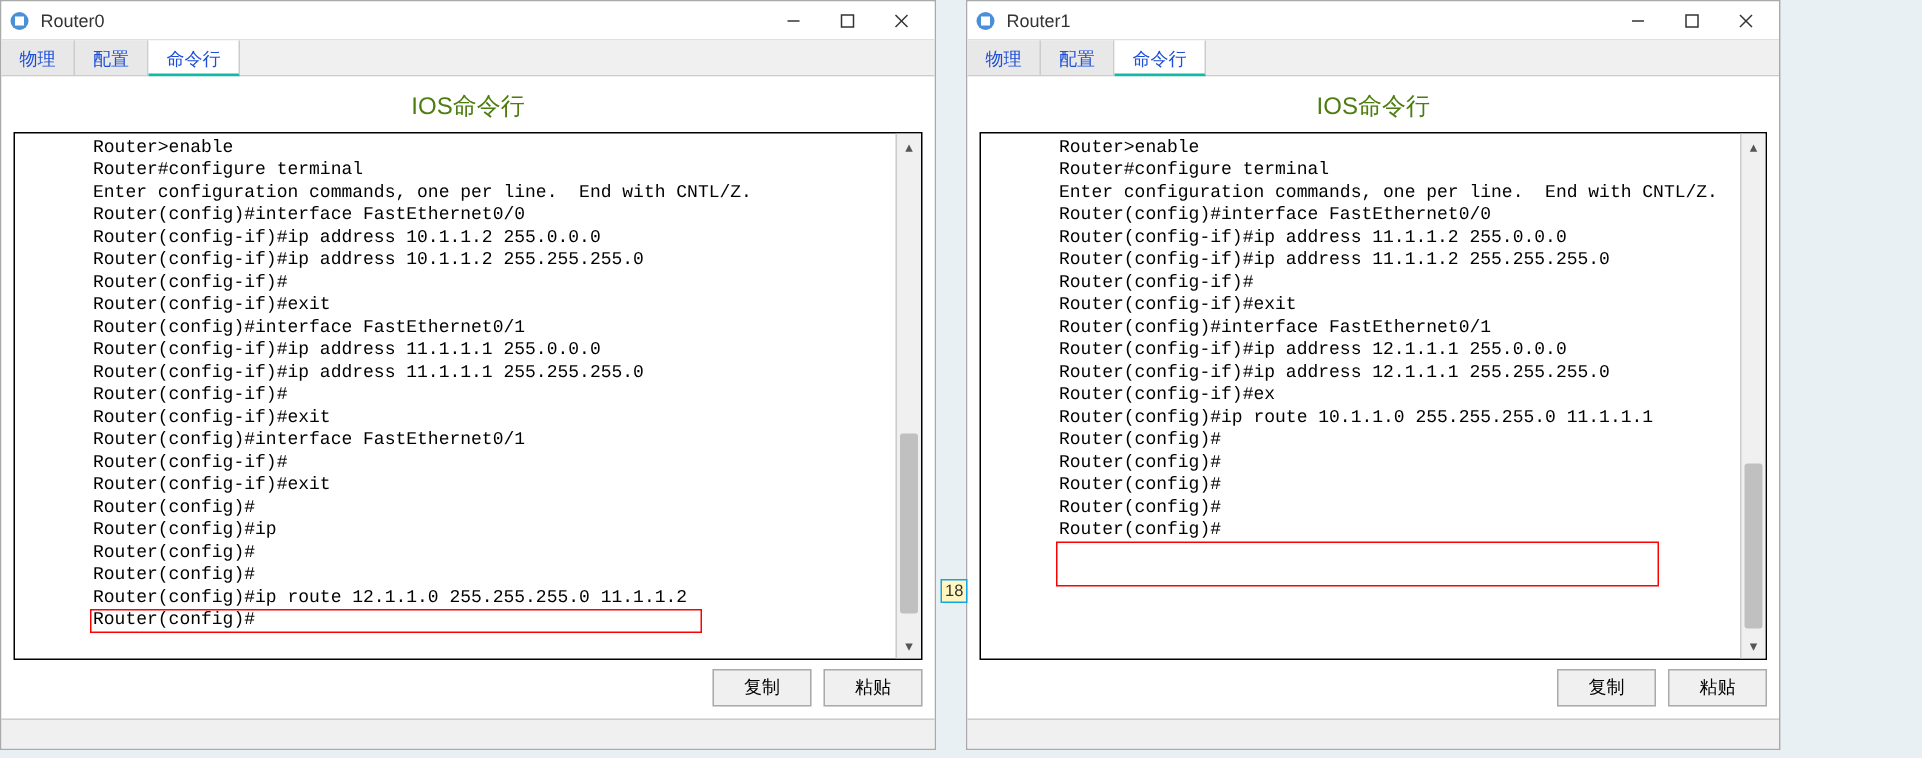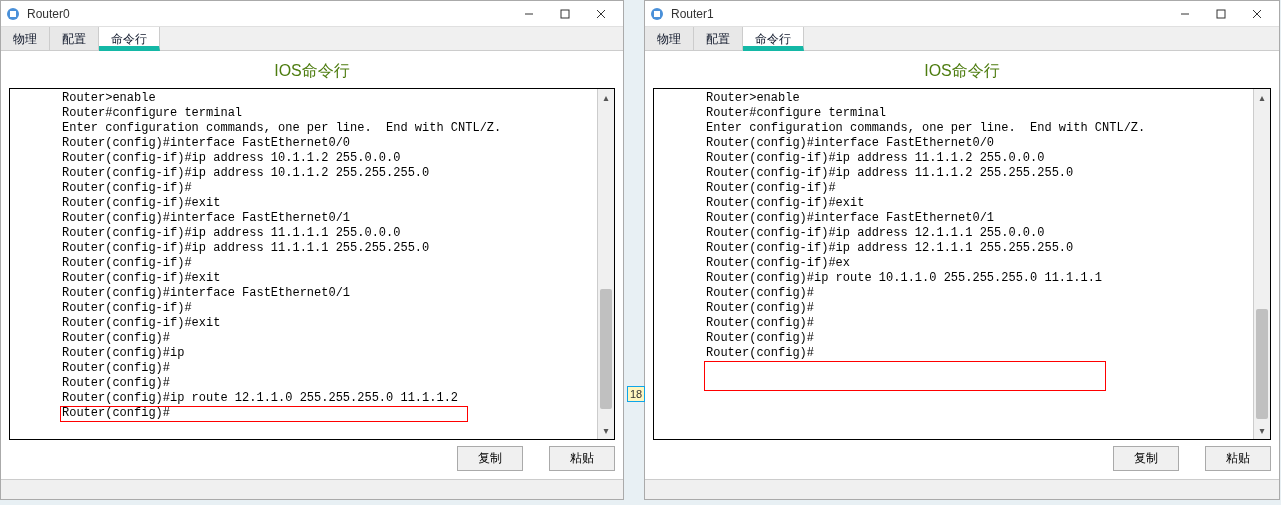--- a/index.html
+++ b/index.html
@@ -13,21 +13,21 @@
       position: relative;
     }
     .window {
       position: absolute;
       background: #fff;
       border: 1px solid #aaa;
       display: flex;
       flex-direction: column;
     }
     .window.left { left: 0; top: 0; width: 624px; height: 500px; }
-    .window.right { left: 644px; top: 0; width: 636px; height: 500px; }
+    .window.right { left: 644px; top: 0; width: 543px; height: 500px; }
     .titlebar {
       height: 26px;
       background: #fff;
       display: flex;
       align-items: center;
       padding: 0 4px;
       border-bottom: 1px solid #e0e0e0;
     }
     .titlebar-icon {
       width: 16px; height: 16px;
@@ -50,26 +50,26 @@
       background: #f0f0f0;
       display: flex;
       border-bottom: 1px solid #ccc;
       font-size: 12px;
     }
     .tab {
       padding: 4px 12px;
       background: #e8e8e8;
       border-right: 1px solid #ccc;
       cursor: pointer;
-      color: #0f172a;
+      color: #1d4ed8;
       text-align: center;
     }
     .tab.active {
       background: #fff;
-      border-bottom: 5px solid #14b8a6;
+      border-bottom: 2px solid #14b8a6;
       margin-bottom: -1px;
     }
     .content {
       flex: 1;
       padding: 6px 8px;
       display: flex;
       flex-direction: column;
       background: #fff;
       overflow: hidden;
     }
@@ -123,21 +123,21 @@
     }
     .scroll-thumb {
       position: absolute;
       left: 2px; right: 2px;
       background: #c0c0c0;
       border-radius: 2px;
     }
     .button-row {
       display: flex;
       justify-content: flex-end;
-      gap: 26px;
+      gap: 8px;
       padding: 6px 0 2px;
     }
     .btn {
       padding: 3px 20px;
       background: #f0f0f0;
       border: 1px solid #aaa;
       font-size: 12px;
       cursor: pointer;
     }
     .status {

